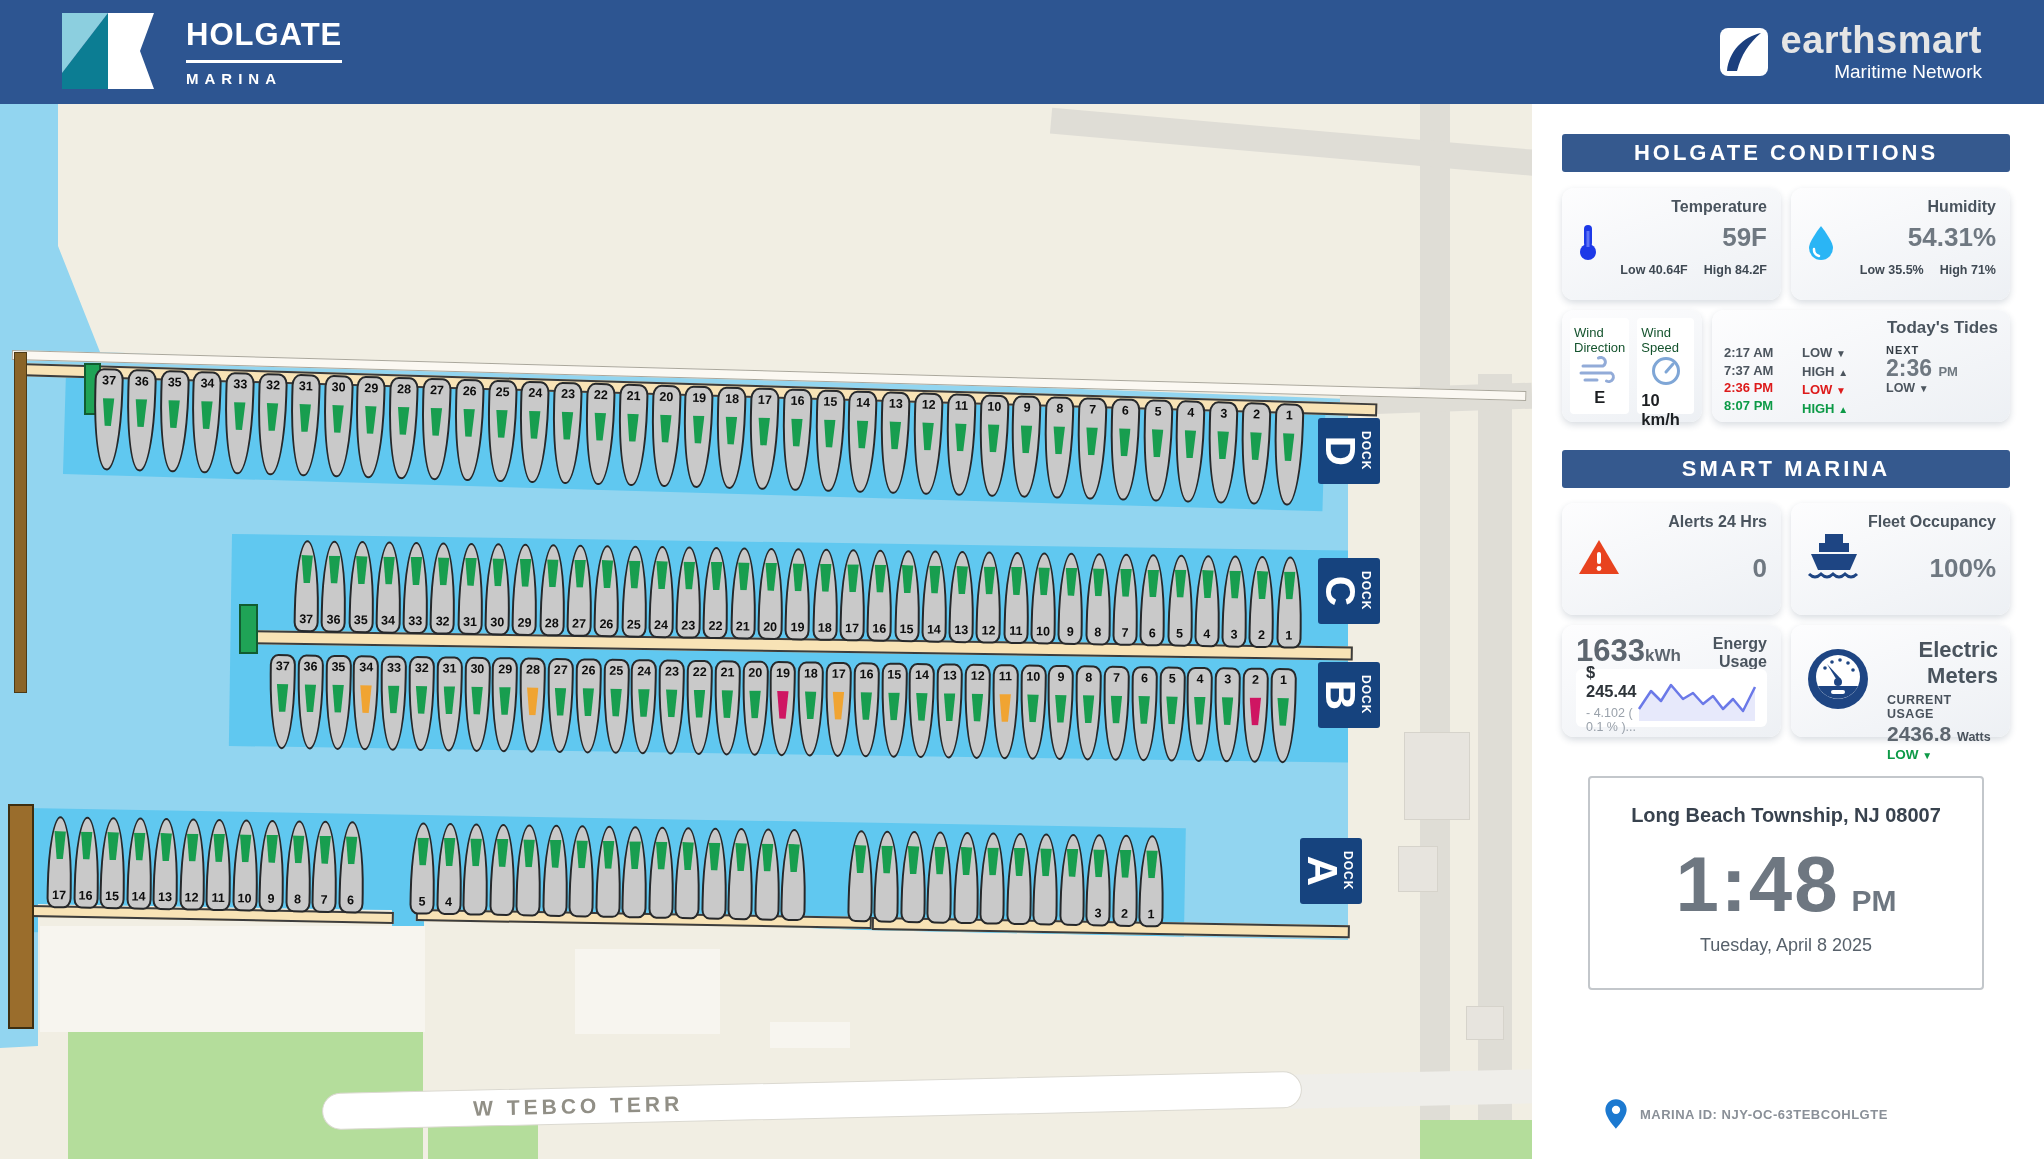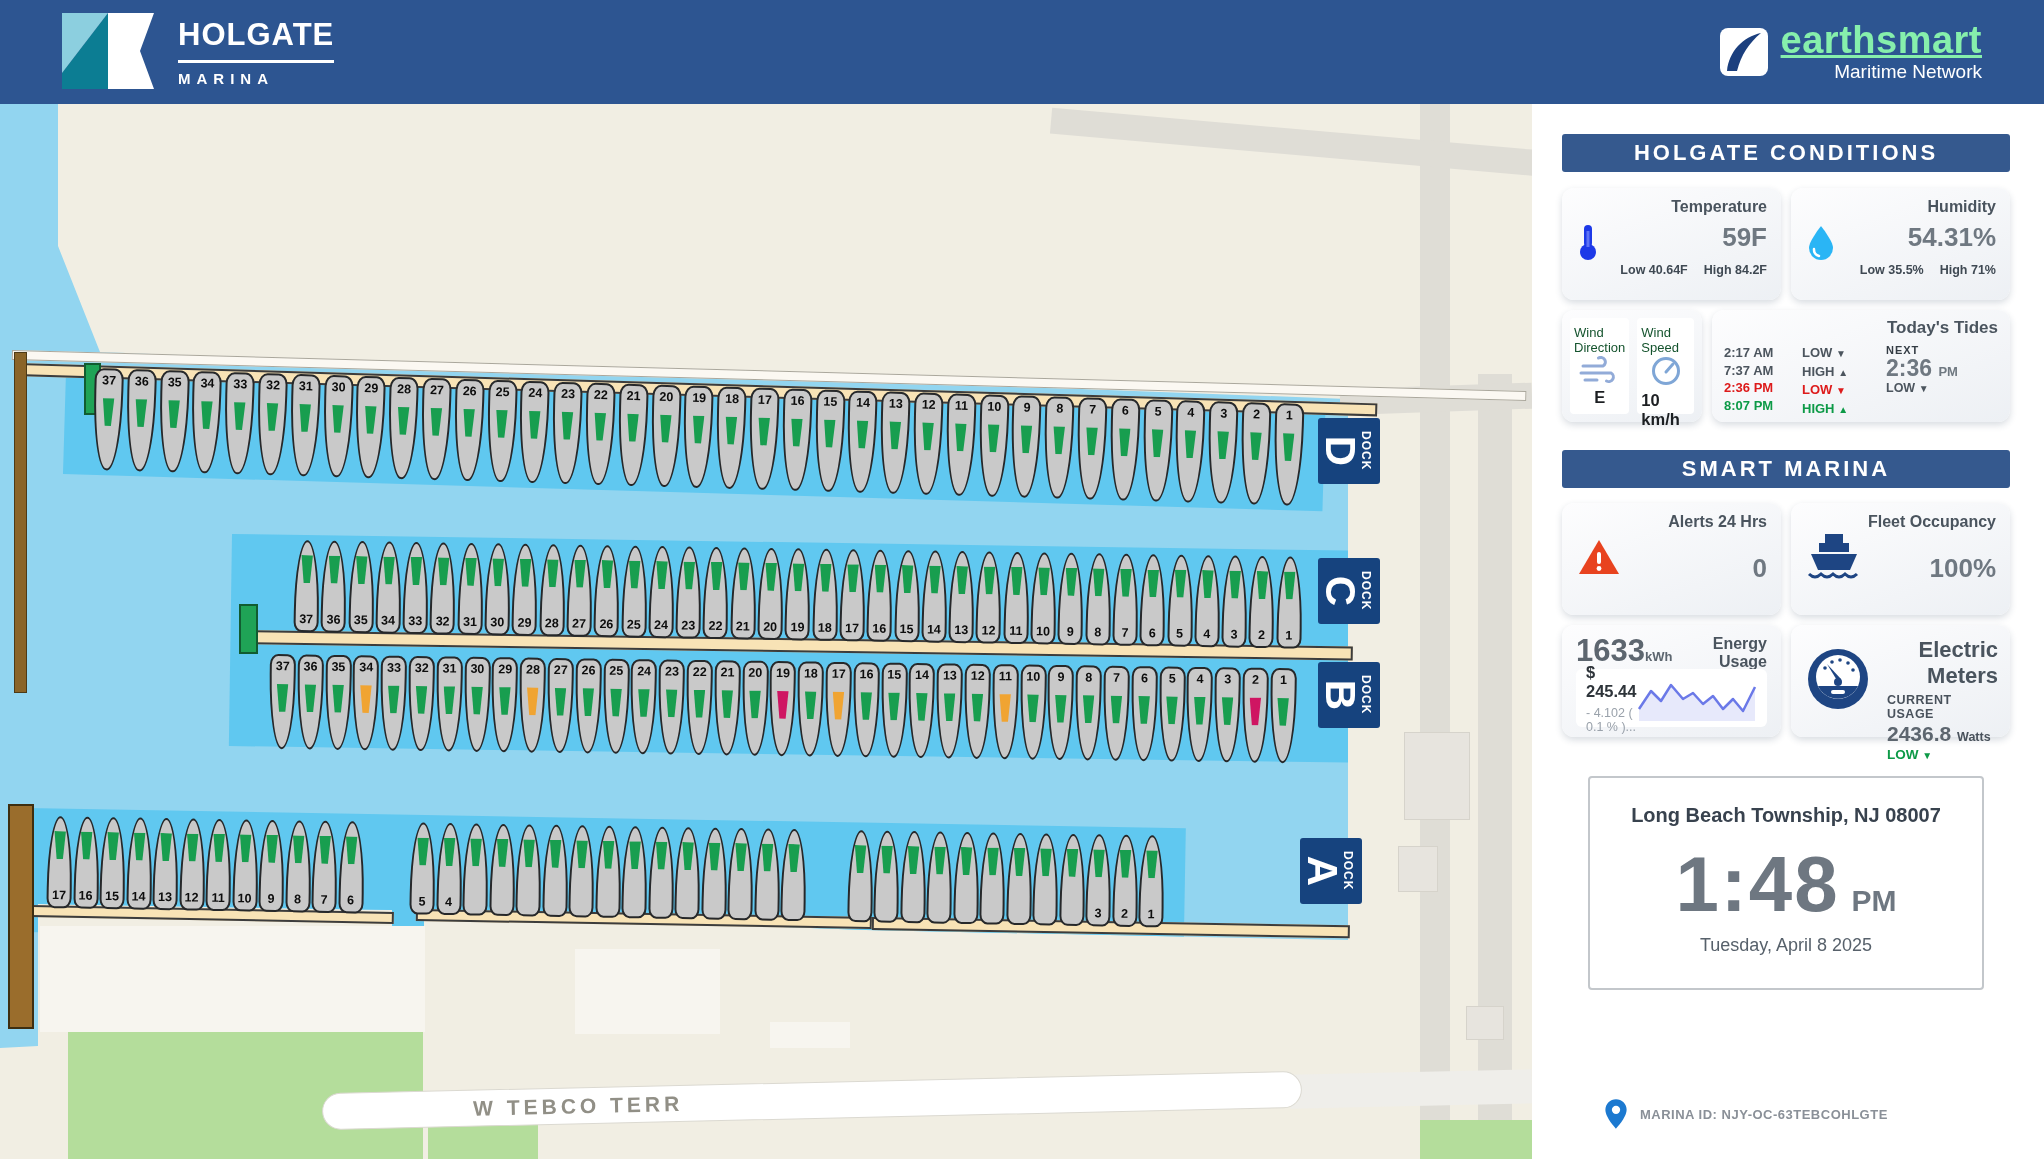--- a/index.html
+++ b/index.html
@@ -1,27 +1,27 @@
 <!DOCTYPE html>
 <html><head>
 <meta charset="utf-8">
 <style>
   * { margin:0; padding:0; box-sizing:border-box; }
   html,body { width:2044px; height:1159px; overflow:hidden; font-family:"Liberation Sans", sans-serif; background:#fff; }
   #stage { position:relative; width:2044px; height:1159px; }
 
   
   #topbar { position:absolute; left:0; top:0; width:2044px; height:104px; background:#2d5591; display:flex; align-items:center; justify-content:space-between; padding:0 62px; }
-  .brand-left { display:flex; align-items:center; gap:22px; }
+  .brand-left { display:flex; align-items:center; gap:30px; }
   .brand-left .names { display:flex; flex-direction:column; }
   .marina-name { color:#fff; font-size:31px; font-weight:800; letter-spacing:1px; border-bottom:3px solid #fff; padding-bottom:7px; }
   .marina-tagline { color:#fff; font-size:15px; font-weight:700; letter-spacing:6px; margin-top:7px; }
   .brand-right { display:flex; align-items:center; gap:12px; }
   .brand-right .names { display:flex; flex-direction:column; align-items:flex-end; }
-  .network-name { color:#86efac; font-size:38px; font-weight:800; letter-spacing:0.5px; line-height:1;text-decoration:underline; }
+  .network-name { color:#e5e5e5; font-size:38px; font-weight:800; letter-spacing:0.5px; line-height:1; }
   .network-tagline { color:#fff; font-size:19px; font-weight:400; margin-top:2px; }
 
   
   #map { position:absolute; left:0; top:104px; width:1532px; height:1055px; background:#f1eee3; overflow:hidden; }
   #water { position:absolute; inset:0; background:#92d5f0;
     clip-path:polygon(0px 0px,58px 0px,58px 142px,100px 248px,1348px 295px,1348px 836px,866px 826px,424px 810px,424px 902px,392px 900px,392px 806px,38px 800px,38px 942px,0px 944px); }
   .bright { position:absolute; background:#60c8f0; transform-origin:0 0; }
   #bz-d { left:66px; top:268px; width:1260px; height:102px; transform:rotate(1.7deg); }
   #bz-cb{ left:232px; top:430px; width:1124px; height:212px; transform:rotate(0.85deg); }
   #bz-a { left:26px; top:704px; width:1160px; height:124px; transform:rotate(1deg); }
@@ -113,21 +113,21 @@
   .t-norm { color:#4c555e; } .t-red { color:#dd1b1b; } .t-green { color:#0d9a47; }
   .t-arrow { font-size:10px; }
   .t-next { margin-left:auto; width:112px; }
   .next-label { font-size:11px; font-weight:800; color:#343c44; letter-spacing:1px; }
   .next-time { font-size:23px; font-weight:800; color:#6f7881; line-height:1.1; }
   .next-time small { font-size:13px; font-weight:700; }
   .next-status { font-size:12.5px; font-weight:700; color:#4c555e; }
 
   .energy-top { display:flex; justify-content:space-between; align-items:flex-start; }
   .energy-val { font-size:31px; font-weight:800; color:#5d666f; line-height:1; }
-  .energy-val small { font-size:13px; font-weight:700;margin-top:38px; }
+  .energy-val small { font-size:17px; font-weight:700;margin-top:38px; }
   .energy-box { position:absolute; left:14px; right:14px; bottom:10px; height:58px; background:#fff; border-radius:6px; display:flex; align-items:center; padding:4px 10px; justify-content:space-between; }
   .energy-cost { font-size:16.5px; font-weight:800; color:#2e343a; }
   .energy-delta { font-size:12.5px; color:#9aa2ab; margin-top:5px; }
   .meters-block { position:absolute; left:96px; right:12px; top:12px; }
   .meters-title { font-size:22px; font-weight:700; color:#4a545e; text-align:right; }
   .meters-cap { font-size:12.5px; font-weight:800; color:#49525c; letter-spacing:.5px; margin-top:4px; }
   .meters-usage { font-size:21px; font-weight:800; color:#5d666f; margin-top:1px; }
   .meters-usage small { font-size:12.5px; font-weight:700; color:#49525c; }
   .meters-trend { font-size:13.5px; font-weight:800; color:#0d9a47; margin-top:1px; }
 

